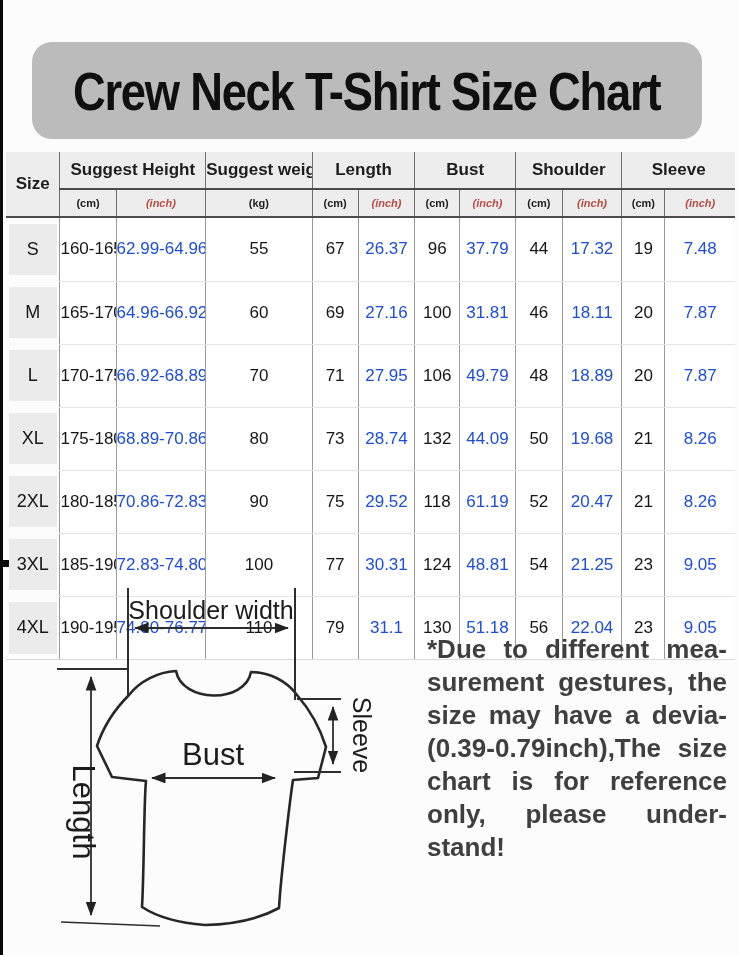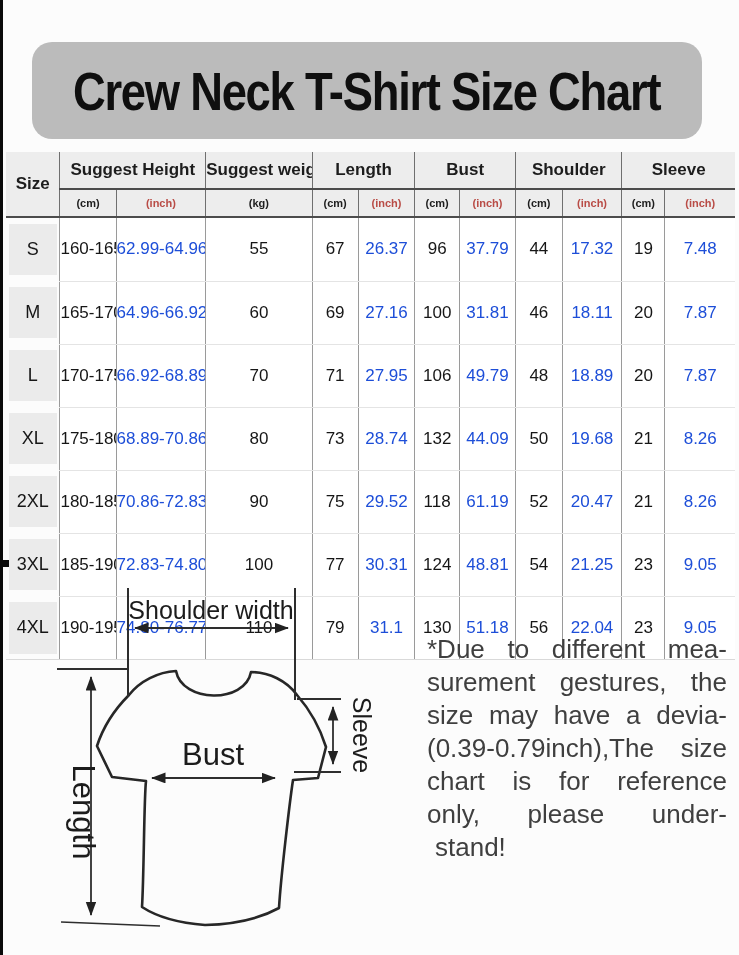--- a/index.html
+++ b/index.html
@@ -41,31 +41,31 @@
   tbody td{
     height:51px;border-left:1px solid #9a9a9a;border-bottom:1px solid #e4e4e4;
     background:#ffffff;
   }
   tbody tr:last-child td{border-bottom:1px solid #d9d9d9;}
   tbody td.size-cell{
     border:none;background:#ebebeb;background-clip:content-box;
     padding:6px 3px;font-size:18px;
   }
   .red{color:#1d4ed8;}
-  tr.sub-row th.red{color:#b94c46;}
+  tr.sub-row th.red{color:#b94c46;font-style:italic;}
 
   
   .diagram{position:absolute;left:0;top:575px;width:420px;height:380px;}
   .note{
     position:absolute;left:427px;top:633px;width:300px;
     font-size:26px;line-height:33px;color:#3f3f3f;
   }
-  .note-line{text-align:justify;text-align-last:justify;white-space:nowrap;}
+  .note-line{text-align:justify;text-align-last:justify;white-space:nowrap;font-weight:bold;}
   .note-line.spread{letter-spacing:6.5px;}
-  .note-line.last{text-align-last:left;margin-left:8px;}
+  .note-line.last{text-align-last:left;}
 </style>
 </head>
 <body>
 
 <div class="edge-strip"></div>
 <div class="edge-stub"></div>
 
 <div class="title-bar">
   <div class="title-text">Crew Neck T-Shirt Size Chart</div>
 </div>

